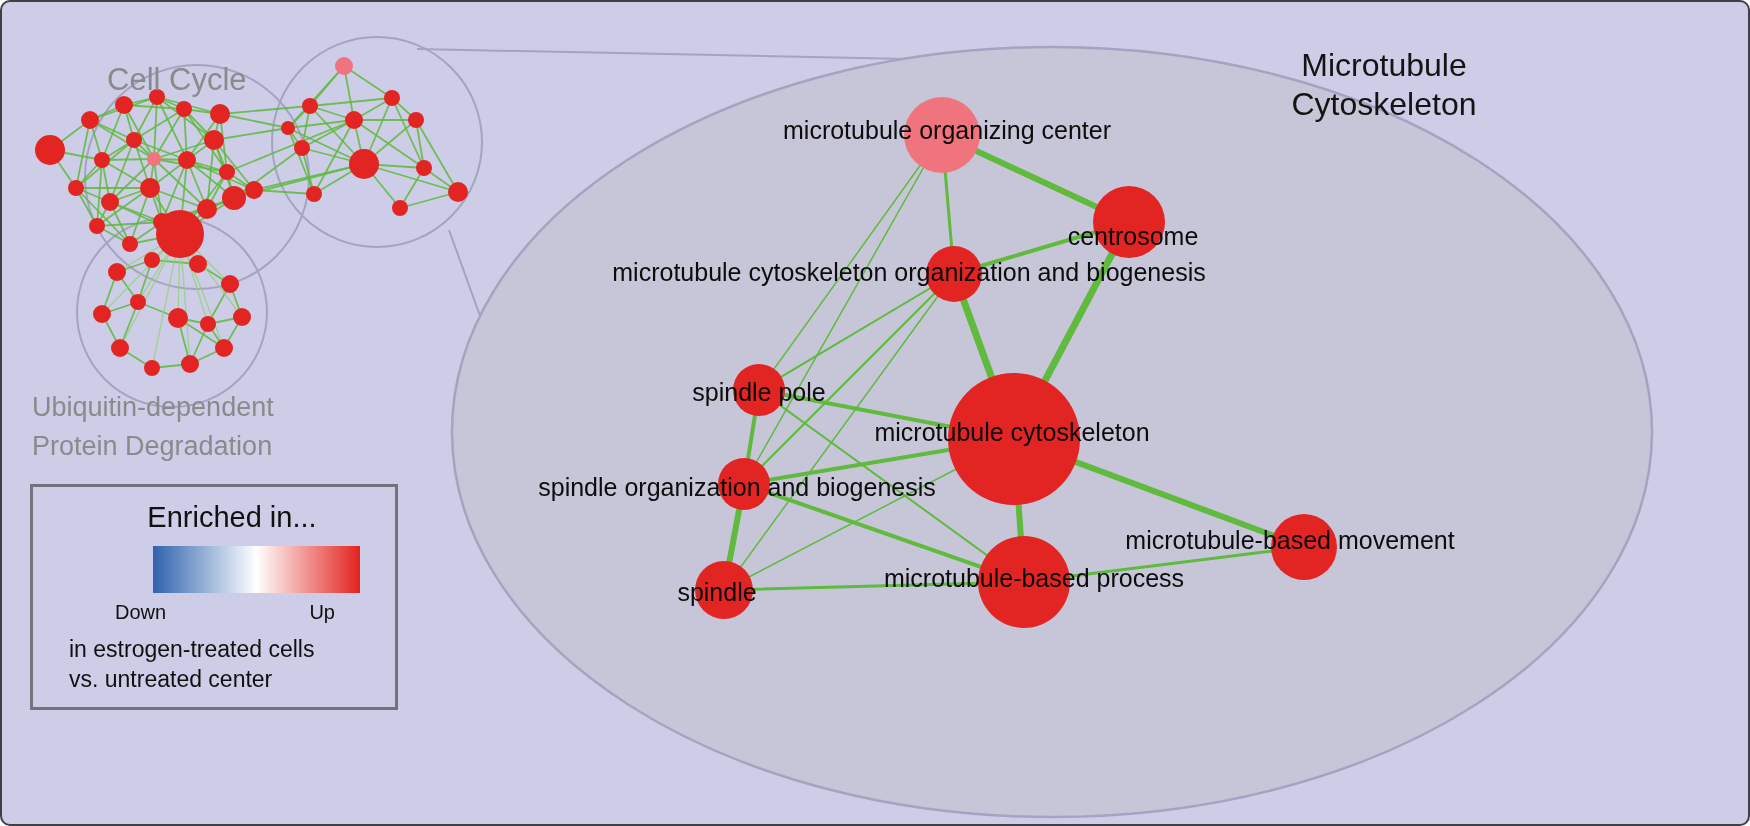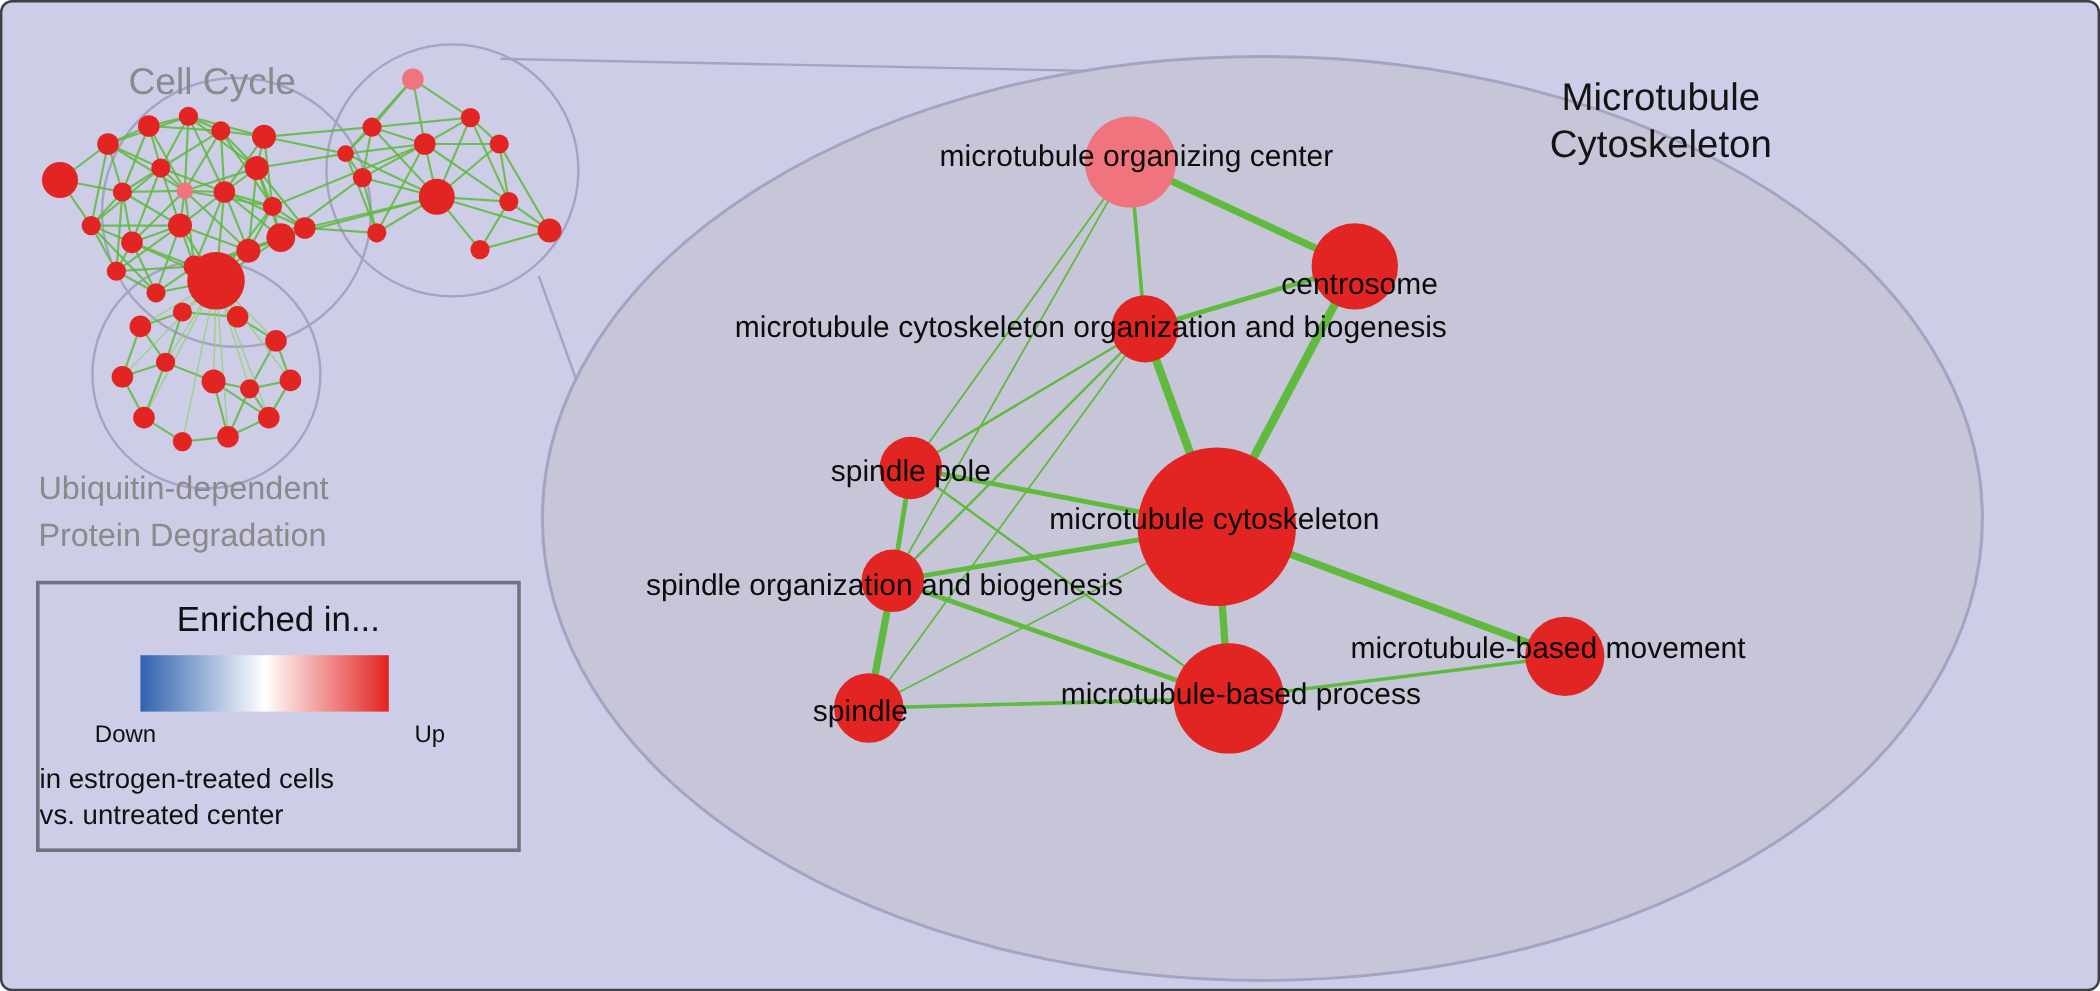--- a/index.html
+++ b/index.html
@@ -1,26 +1,26 @@
 <!DOCTYPE html>
 <html><head>
 <meta charset="utf-8">
 <style>
   html,body{margin:0;padding:0;background:#ffffff;font-family:"Liberation Sans",sans-serif;}
   .canvas{position:relative;width:1750px;height:826px;box-sizing:border-box;
           border:2px solid #3f3f46;border-radius:10px;overflow:hidden;}
   #net-svg{position:absolute;left:0;top:0;}
   #net-svg text{font-family:"Liberation Sans",sans-serif;font-size:25px;fill:#0c0c0c;}
   .lbl{position:absolute;white-space:nowrap;}
-  .lbl-cell-cycle{left:105px;top:48px;font-size:31px;color:#8a8a8a;}
+  .lbl-cell-cycle{left:105px;top:60px;font-size:31px;color:#8a8a8a;}
   .lbl-ubiquitin{left:30px;top:386px;font-size:27px;color:#8a8a8a;line-height:39px;}
-  .lbl-zoom-title{left:1252px;top:60px;width:260px;text-align:center;
+  .lbl-zoom-title{left:1252px;top:44px;width:260px;text-align:center;
                   font-size:32px;color:#141414;line-height:39px;white-space:normal;}
-  .legend{position:absolute;left:28px;top:482px;width:404px;height:226px;
-          box-sizing:border-box;border:3px solid #73737f;}
+  .legend{position:absolute;left:28px;top:482px;width:368px;height:226px;
+          box-sizing:border-box;border:3px solid #73737f;padding-left:36px;}
   .legend-title{text-align:center;margin-top:14px;font-size:29px;color:#101010;}
   .legend-gradient{width:207px;height:47px;margin:12px 0 0 84px;}
   .legend-ends{display:flex;justify-content:space-between;
                padding:8px 60px 0 46px;font-size:20px;color:#101010;}
   .legend-caption{text-align:left;margin-top:10px;font-size:23px;
                   line-height:30px;color:#101010;}
 </style>
 </head>
 <body>
 

